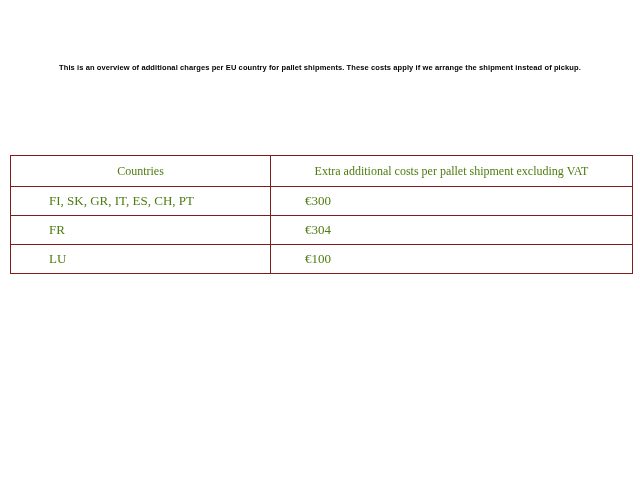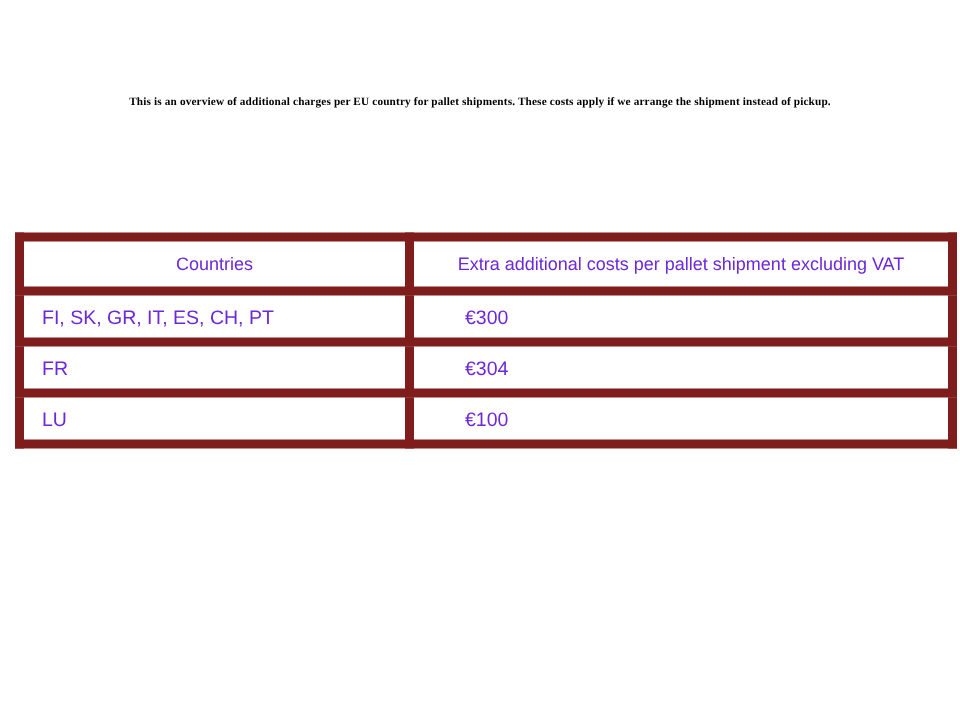--- a/index.html
+++ b/index.html
@@ -14,60 +14,60 @@
     overflow: hidden;
     font-family: "Liberation Sans", sans-serif;
     color: #3a3a3a;
   }
   .page-note {
     position: absolute;
     top: 63px;
     left: 0;
     right: 0;
     text-align: center;
-    font-family: Liberation Serif, serif;
+    font-family: Liberation Sans, sans-serif;
     font-size: 7.5px;
     font-weight: bold;
     color: #000000;
     white-space: nowrap;
     letter-spacing: 0.1px;
   }
   table.charges {
     position: absolute;
     left: 10px;
     top: 155px;
     width: 622px;
     border-collapse: collapse;
     table-layout: fixed;
     background: #ffffff;
   }
   table.charges col.col-countries { width: 260px; }
   table.charges col.col-costs     { width: 362px; }
   table.charges th,
   table.charges td {
-    border: 6px solid #7f1d1d;
+    border: 1px solid #7f1d1d;
     overflow: hidden;
     white-space: nowrap;
     vertical-align: middle;
-    font-family: Liberation Sans, sans-serif;
-    color: #6d28d9;
+    font-family: Liberation Serif, serif;
+    color: #4d7c0f;
   }
   table.charges th {
     height: 30px;
     font-weight: normal;
     font-size: 12px;
     text-align: center;
     padding: 0 4px;
   }
   table.charges td {
     height: 28px;
     font-size: 13px;
     text-align: left;
   }
-  table.charges td.countries-cell { padding: 0 4px 0 12px; margin-top: 24px; }
+  table.charges td.countries-cell { padding: 0 4px 0 38px; margin-top: 24px; }
   table.charges td.cost-cell      { padding: 0 4px 0 34px; margin-left: 23px; }
 </style>
 </head>
 <body>
 
 <div class="page-note">This is an overview of additional charges per EU country for pallet shipments. These costs apply if we arrange the shipment instead of pickup.</div>
 
 <table class="charges">
   <colgroup>
     <col class="col-countries">

